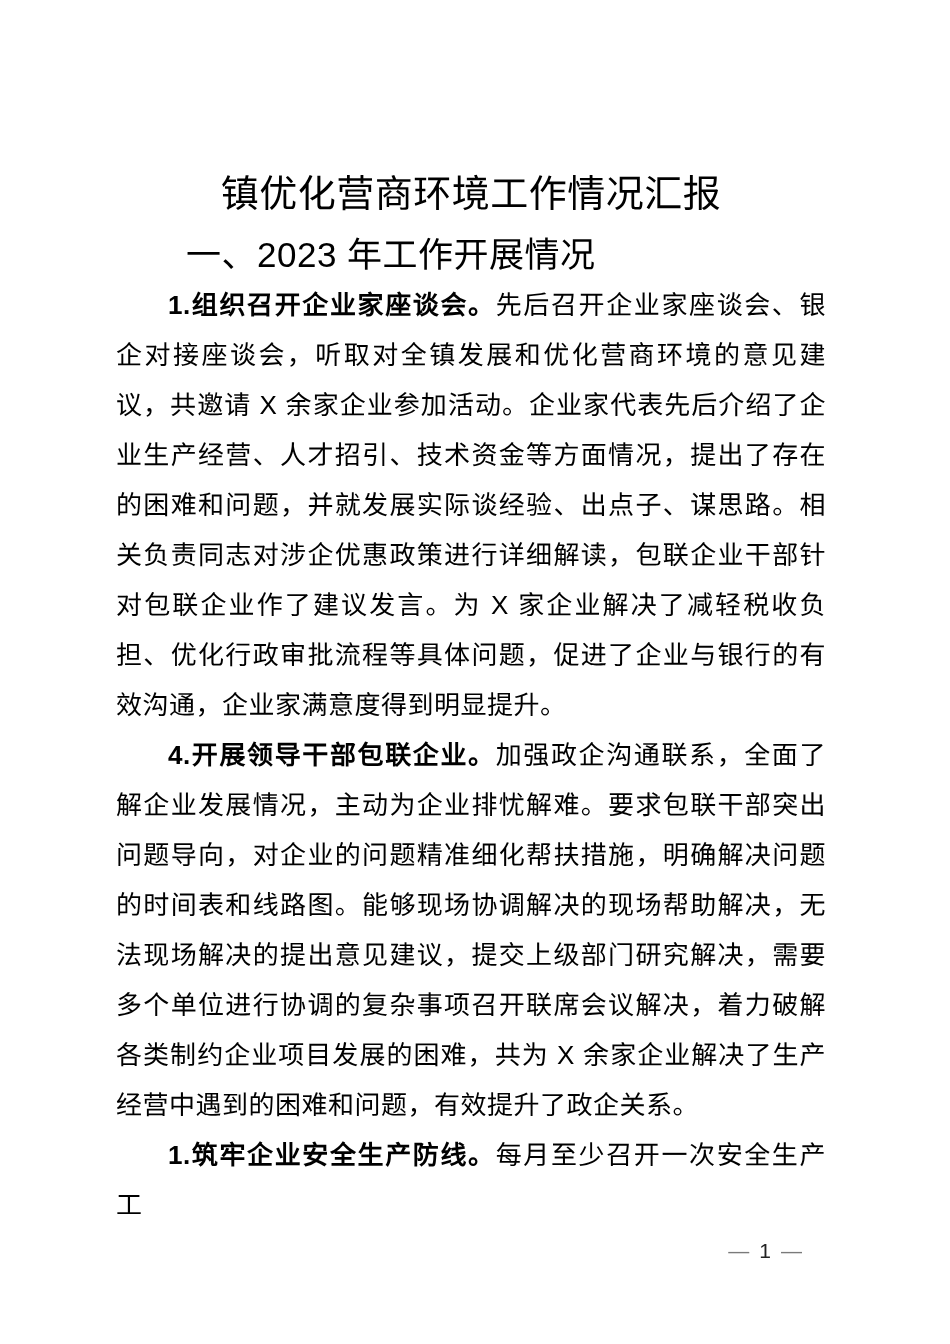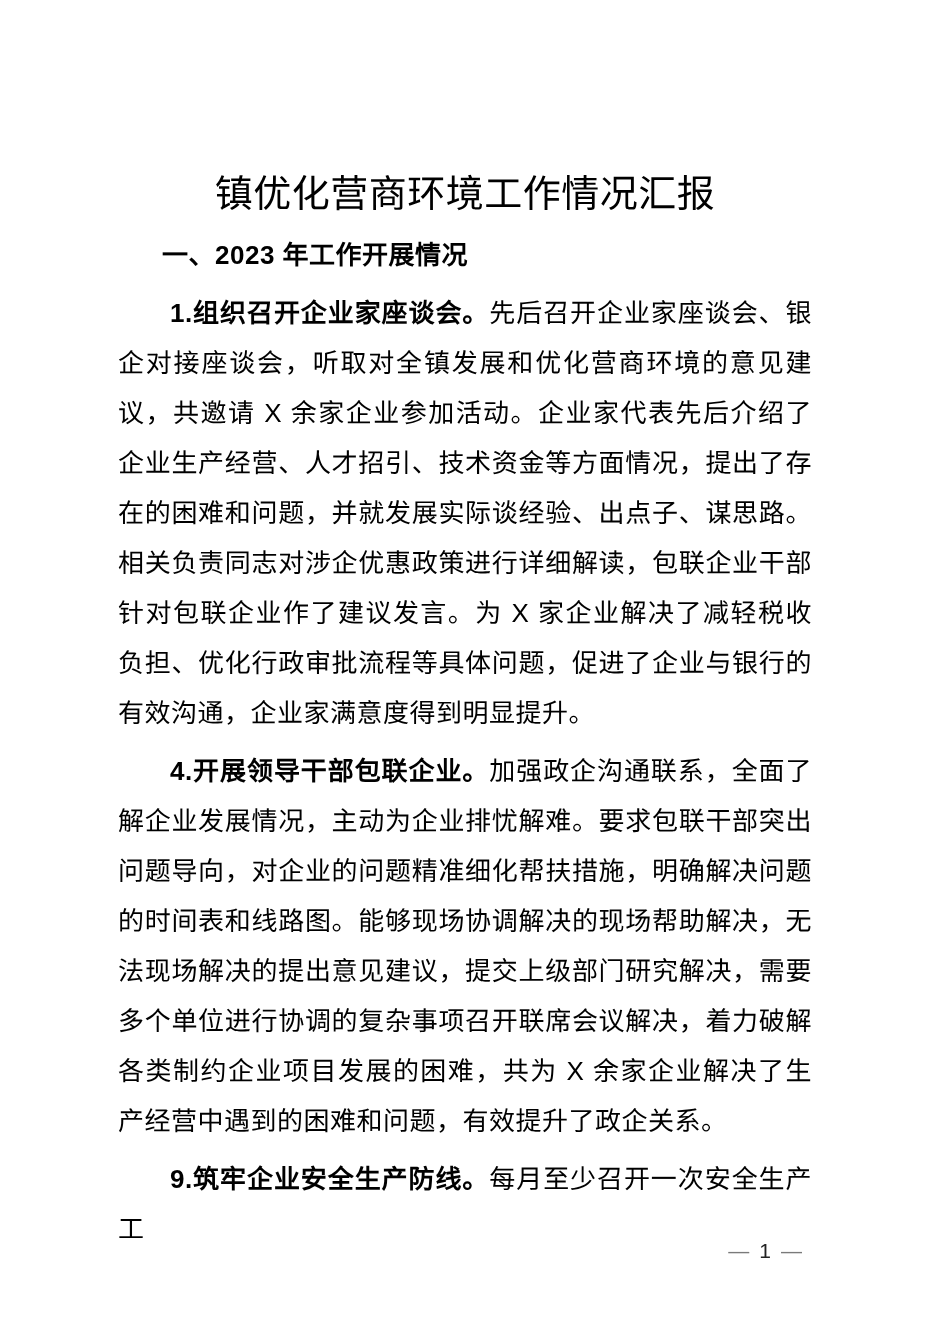--- a/index.html
+++ b/index.html
@@ -12,42 +12,42 @@
     width: 950px;
     height: 1344px;
     margin: 0 auto;
     background: #ffffff;
     color: #000000;
     font-family: "Liberation Sans", sans-serif;
     overflow: hidden;
   }
   .content {
     position: absolute;
-    left: 110px;
+    left: 116px;
     top: 0;
     width: 710px;
   }
   .doc-title {
     margin: 170px 0 0 0;
     font-size: 38px;
     font-weight: 500;
     line-height: 48px;
     text-align: center;
     letter-spacing: 0.5px;
   }
   .section-heading {
     margin: 12px 0 0 0;
-    font-size: 26px;
-    font-weight: 700;
+    font-size: 35px;
+    font-weight: 400;
     line-height: 50px;
     text-indent: 2em;
     letter-spacing: 0.5px;
   }
   .para {
-    margin: 8px;
+    margin: 0;
     font-size: 26px;
     line-height: 50px;
     text-align: justify;
     text-indent: 2em;
     letter-spacing: 0.5px;
   }
   .para .lead {
     font-weight: 700;
   }
   .page-footer {
@@ -75,21 +75,21 @@
   <div class="content">
 
     <h1 class="doc-title">镇优化营商环境工作情况汇报</h1>
 
     <h2 class="section-heading">一、2023 年工作开展情况</h2>
 
     <p class="para"><span class="lead">1.组织召开企业家座谈会。</span><span>先后召开企业家座谈会、银企对接座谈会，听取对全镇发展和优化营商环境的意见建议，共邀请 X 余家企业参加活动。企业家代表先后介绍了企业生产经营、人才招引、技术资金等方面情况，提出了存在的困难和问题，并就发展实际谈经验、出点子、谋思路。相关负责同志对涉企优惠政策进行详细解读，包联企业干部针对包联企业作了建议发言。为 X 家企业解决了减轻税收负担、优化行政审批流程等具体问题，促进了企业与银行的有效沟通，企业家满意度得到明显提升。</span></p>
 
     <p class="para"><span class="lead">4.开展领导干部包联企业。</span><span>加强政企沟通联系，全面了解企业发展情况，主动为企业排忧解难。要求包联干部突出问题导向，对企业的问题精准细化帮扶措施，明确解决问题的时间表和线路图。能够现场协调解决的现场帮助解决，无法现场解决的提出意见建议，提交上级部门研究解决，需要多个单位进行协调的复杂事项召开联席会议解决，着力破解各类制约企业项目发展的困难，共为 X 余家企业解决了生产经营中遇到的困难和问题，有效提升了政企关系。</span></p>
 
-    <p class="para"><span class="lead">9.筑牢企业安全生产防线。</span><span>每月至少召开一次安全生产工</span></p>
+    <p class="para"><span class="lead">1.筑牢企业安全生产防线。</span><span>每月至少召开一次安全生产工</span></p>
 
   </div>
 
   <div class="page-footer">
     <span class="dash">—</span>
     <span class="num">1</span>
     <span class="dash">—</span>
   </div>
 </div>
 

